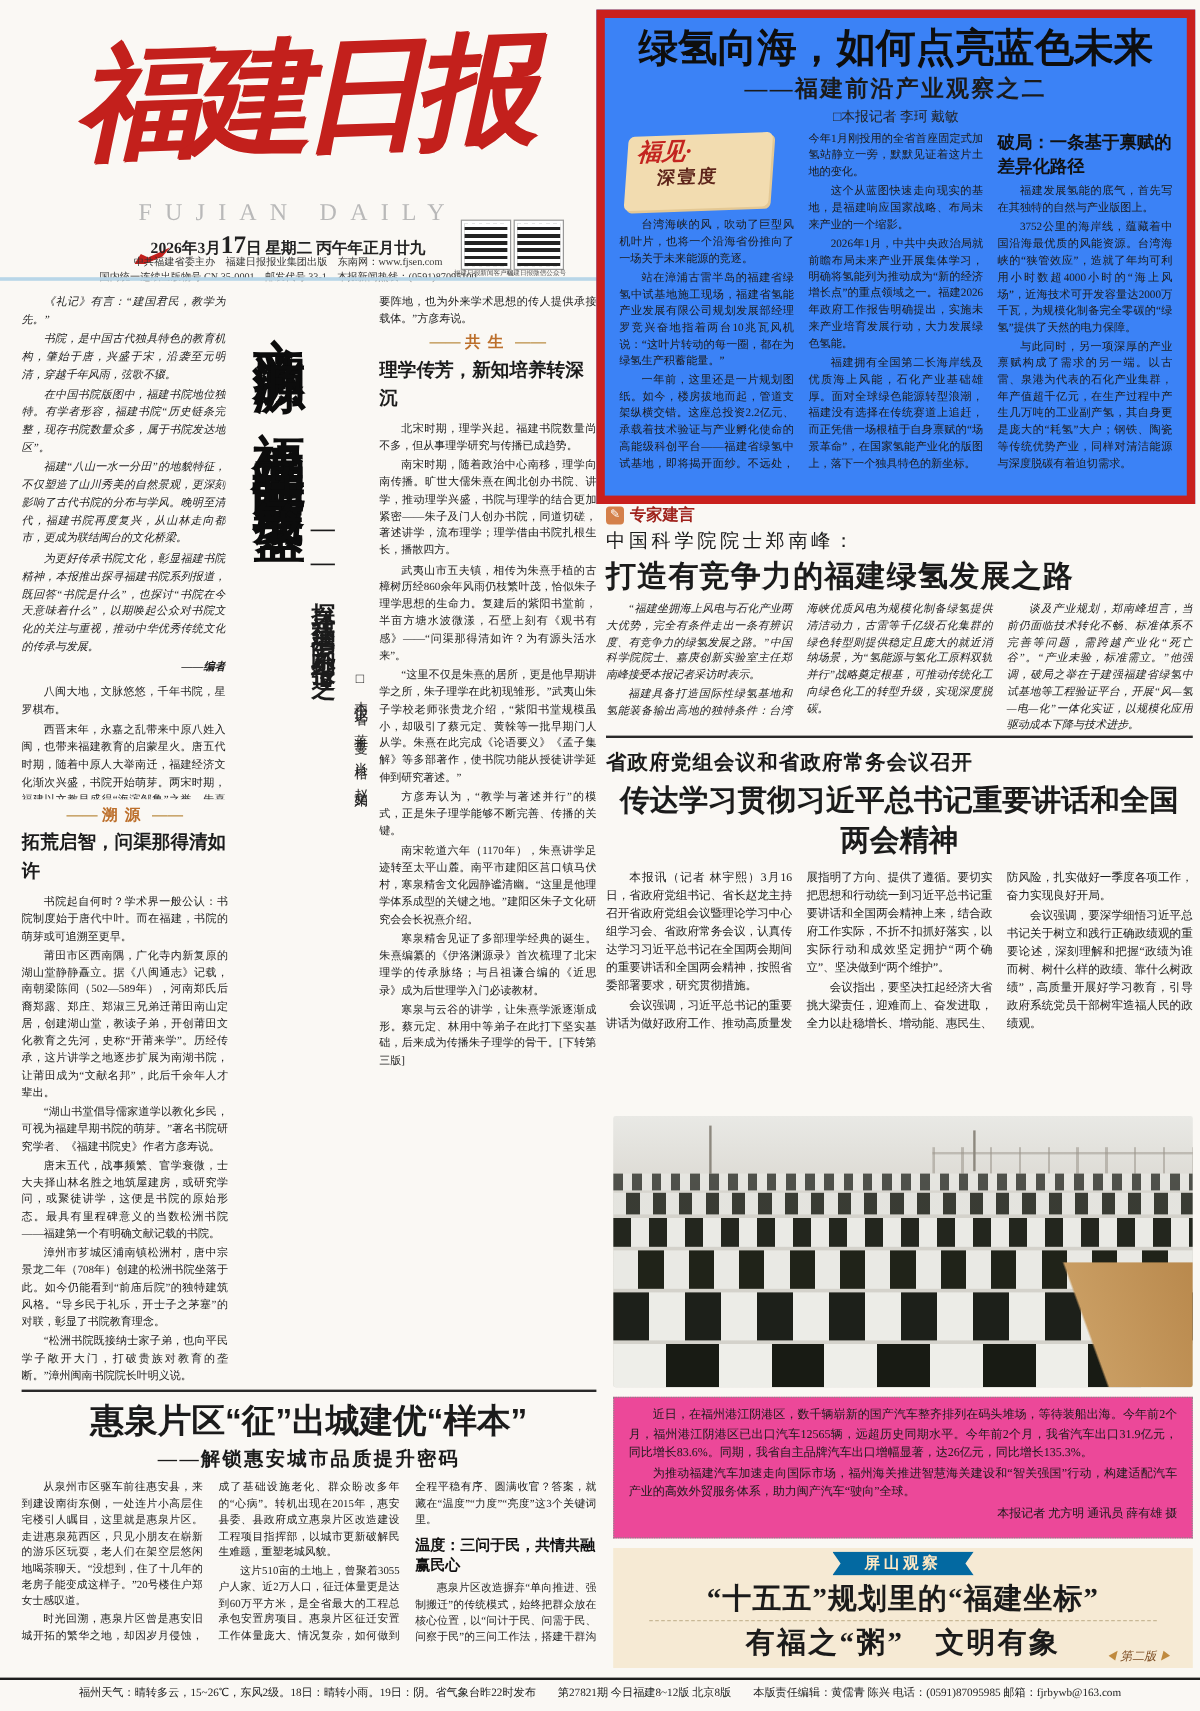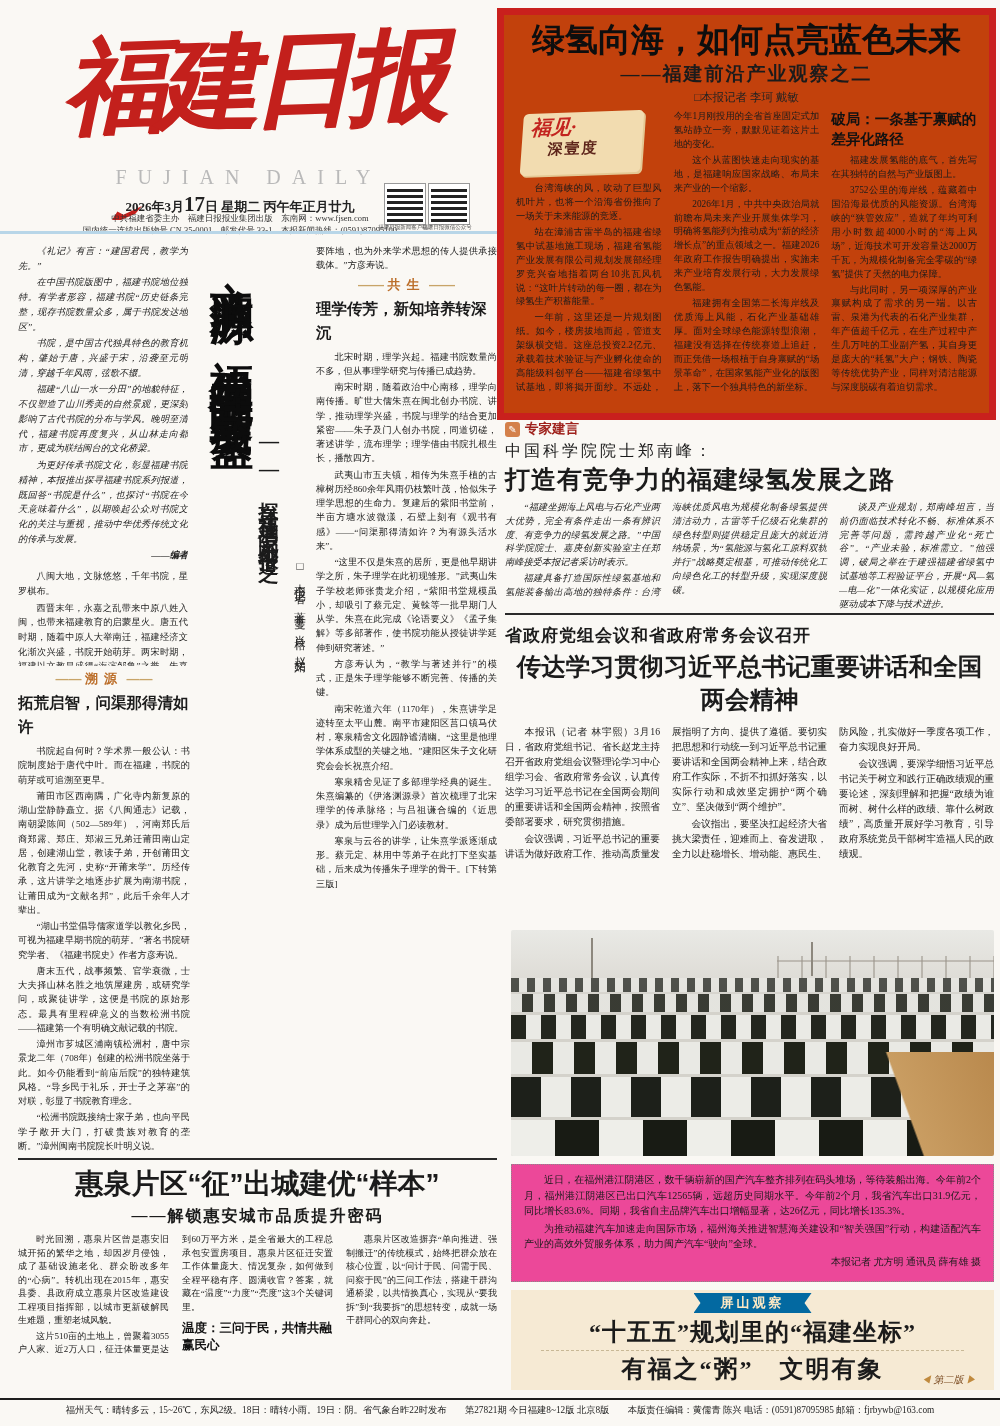--- a/index.html
+++ b/index.html
@@ -19,21 +19,21 @@
   .m-pub{left:55px;top:213px;width:370px;text-align:center;font-size:8.5px;line-height:1.4;color:#333;}
   .flourish{left:112px;top:206px;width:30px;height:14px;background:#c3201c;
             clip-path:polygon(0 100%,18% 40%,38% 62%,100% 0,78% 55%,30% 100%);}
   .qr{width:36px;height:36px;top:184px;background:
       repeating-linear-gradient(0deg,#222 0 3px,#fff 3px 6px),
       repeating-linear-gradient(90deg,#222 0 3px,rgba(255,255,255,.85) 3px 6px);
       border:2px solid #fff;outline:1px solid #999;}
   .qr-cap{top:224px;width:60px;text-align:center;font-size:5.5px;color:#555;}
   .bluebar{left:0;top:231px;width:503px;height:3px;background:#b8d6e8;}
   
-  .leadbox{left:497px;top:8px;width:499px;height:412px;background:#c2410c;border:7px solid #c9201d;
+  .leadbox{left:497px;top:8px;width:499px;height:412px;background:#3b82f6;border:7px solid #c9201d;
            box-sizing:border-box;padding:4px 12px 6px;}
   .lead-h1{margin:2px 0 2px;text-align:center;font-size:33px;line-height:1.15;font-weight:900;
            font-family:"Liberation Sans",sans-serif;color:#0e0e0e;letter-spacing:0px;}
   .lead-h2{margin:0 0 3px;text-align:center;font-size:19px;font-weight:bold;letter-spacing:2px;}
   .lead-by{margin:0 0 5px;text-align:center;font-size:11.5px;color:#222;}
   .lead-cols{column-count:3;column-gap:12px;height:288px;overflow:hidden;font-size:9.3px;line-height:1.5;}
   .fj-logo{width:104px;height:56px;background:#f2dcb0;border-radius:5px;transform:skew(-6deg) rotate(-2deg);
            margin:2px 0 8px 6px;padding:3px 8px;box-shadow:2px 2px 0 #e4c894;}
   .fj-l1{font-size:20px;font-weight:900;font-style:italic;color:#c3241f;line-height:1.1;}
   .fj-l2{font-size:15px;font-weight:900;color:#5d241a;letter-spacing:2px;padding-left:18px;}
@@ -153,22 +153,22 @@
         <p class="para">福建发展氢能的底气，首先写在其独特的自然与产业版图上。</p>
         <p class="para">3752公里的海岸线，蕴藏着中国沿海最优质的风能资源。台湾海峡的“狭管效应”，造就了年均可利用小时数超4000小时的“海上风场”，近海技术可开发容量达2000万千瓦，为规模化制备完全零碳的“绿氢”提供了天然的电力保障。</p>
         <p class="para">与此同时，另一项深厚的产业禀赋构成了需求的另一端。以古雷、泉港为代表的石化产业集群，年产值超千亿元，在生产过程中产生几万吨的工业副产氢，其自身更是庞大的“耗氢”大户；钢铁、陶瓷等传统优势产业，同样对清洁能源与深度脱碳有着迫切需求。</p>
       </div>
   </div>
 </div>
 
 <div class="abs editorial">
   <div>
       <p class="para">《礼记》有言：“建国君民，教学为先。”</p>
+      <p class="para">书院，是中国古代独具特色的教育机构，肇始于唐，兴盛于宋，沿袭至元明清，穿越千年风雨，弦歌不辍。</p>
       <p class="para">在中国书院版图中，福建书院地位独特。有学者形容，福建书院“历史链条完整，现存书院数量众多，属于书院发达地区”。</p>
-      <p class="para">书院，是中国古代独具特色的教育机构，肇始于唐，兴盛于宋，沿袭至元明清，穿越千年风雨，弦歌不辍。</p>
       <p class="para">福建“八山一水一分田”的地貌特征，不仅塑造了山川秀美的自然景观，更深刻影响了古代书院的分布与学风。晚明至清代，福建书院再度复兴，从山林走向都市，更成为联结闽台的文化桥梁。</p>
       <p class="para">为更好传承书院文化，彰显福建书院精神，本报推出探寻福建书院系列报道，既回答“书院是什么”，也探讨“书院在今天意味着什么”，以期唤起公众对书院文化的关注与重视，推动中华优秀传统文化的传承与发展。</p>
     </div>
   <div class="ed-sig">——编者</div>
   <div class="ed-open">
       <p class="para">八闽大地，文脉悠悠，千年书院，星罗棋布。</p>
       <p class="para">西晋末年，永嘉之乱带来中原八姓入闽，也带来福建教育的启蒙星火。唐五代时期，随着中原人大举南迁，福建经济文化渐次兴盛，书院开始萌芽。两宋时期，福建以文教昌盛得“海滨邹鲁”之誉，朱熹长期的讲学授徒活动直接推动了书院建设。</p>
     </div>
 </div>
 
@@ -258,20 +258,21 @@
   <div class="ps-div"></div>
   <div class="ps-l2">有福之“粥”　文明有象</div>
   <div class="ps-ref"><span class="arr">◀ </span><span>第二版</span><span class="arr"> ▶</span></div>
 </div>
 
 <div class="abs huiquan">
   <h2 class="hq-h1">惠泉片区“征”出城建优“样本”</h2>
   <div class="hq-h2">——解锁惠安城市品质提升密码</div>
   <div class="hq-cols">
     <div>
+        <p class="para">从泉州市区驱车前往惠安县，来到建设南街东侧，一处连片小高层住宅楼引人瞩目，这里就是惠泉片区。走进惠泉苑西区，只见小朋友在崭新的游乐区玩耍，老人们在架空层悠闲地喝茶聊天。“没想到，住了十几年的老房子能变成这样子。”20号楼住户郑女士感叹道。</p>
         <p class="para">时光回溯，惠泉片区曾是惠安旧城开拓的繁华之地，却因岁月侵蚀，成了基础设施老化、群众盼改多年的“心病”。转机出现在2015年，惠安县委、县政府成立惠泉片区改造建设工程项目指挥部，以城市更新破解民生难题，重塑老城风貌。</p>
         <p class="para">这片510亩的土地上，曾聚着3055户人家、近2万人口，征迁体量更是达到60万平方米，是全省最大的工程总承包安置房项目。惠泉片区征迁安置工作体量庞大、情况复杂，如何做到全程平稳有序、圆满收官？答案，就藏在“温度”“力度”“亮度”这3个关键词里。</p>
       </div>
     <h3 class="crosshead hq-cross">温度：三问于民，共情共融赢民心</h3>
     <div>
         <p class="para">惠泉片区改造摒弃“单向推进、强制搬迁”的传统模式，始终把群众放在核心位置，以“问计于民、问需于民、问察于民”的三问工作法，搭建干群沟通桥梁，以共情换真心，实现从“要我拆”到“我要拆”的思想转变，成就一场干群同心的双向奔赴。</p>
       </div>
   </div>
 </div>
 

